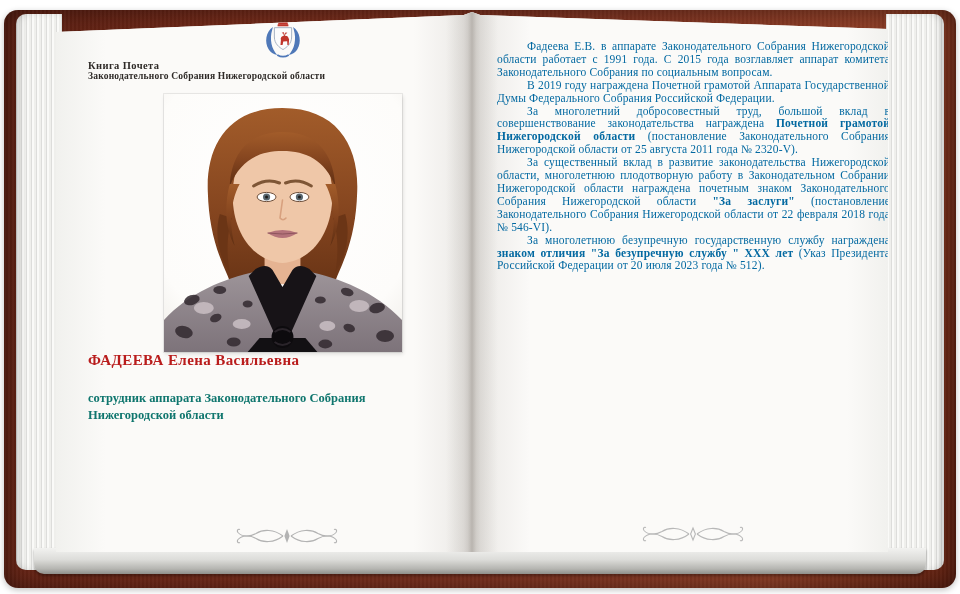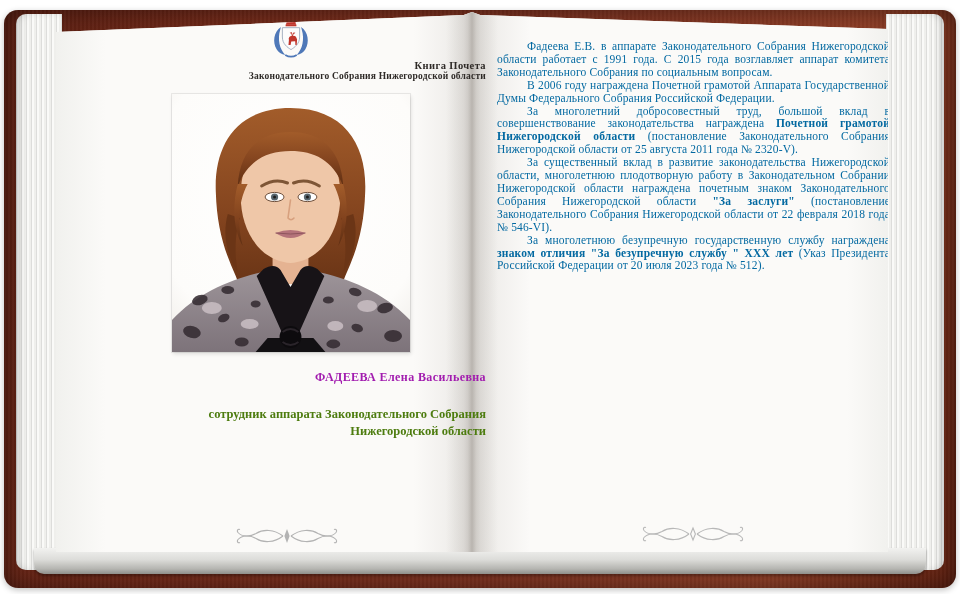--- a/index.html
+++ b/index.html
@@ -28,28 +28,28 @@
   .spread{position:absolute;left:56px;top:12px;width:832px;height:540px;
     clip-path:polygon(0 20px,49% 3px,50% 0,51% 3px,100% 17px,100% 100%,0 100%);
     background:#faf9f7;}
   .spread .half{position:absolute;top:0;height:100%;width:50%;}
   .spread .half.l{left:0;background:linear-gradient(90deg,#f1f1ee 0%,#fbfaf8 12%,#fbfaf8 86%,#eceae7 98%,#dcd9d5 100%);}
   .spread .half.r{left:50%;background:linear-gradient(90deg,#dcd9d5 0%,#eceae7 2%,#fbfaf8 14%,#fbfaf8 90%,#f1f1ee 100%);}
   .gutter{position:absolute;left:calc(50% - 26px);top:0;width:52px;height:100%;
     background:linear-gradient(90deg,rgba(0,0,0,0) 0%,rgba(60,50,40,.12) 42%,rgba(60,50,40,.22) 50%,rgba(60,50,40,.12) 58%,rgba(0,0,0,0) 100%);}
 
   
-  .left-content{position:absolute;left:40px;top:0;width:390px;text-align:right;color:#2e2a27;}
+  .left-content{position:absolute;left:32px;top:0;width:390px;text-align:left;color:#2e2a27;}
   .emblem{margin:3px auto 0 auto;width:46px;height:44px;display:block;}
   .book-title{font-weight:bold;font-size:10.5px;letter-spacing:.4px;margin-top:1px;}
   .book-subtitle{font-weight:bold;font-size:9.5px;letter-spacing:.2px;margin-top:0;}
   .photo{display:block;margin:13px auto 0 auto;width:238px;height:258px;
     box-shadow:0 0 0 1px rgba(0,0,0,.07),1px 2px 4px rgba(0,0,0,.12);background:#fff;}
-  .person-name{font-weight:bold;font-size:12px;letter-spacing:.4px;margin-top:18px;color:#a21caf;}
-  .person-position{font-weight:bold;font-size:12.5px;line-height:17px;margin-top:21px;color:#4d7c0f;}
+  .person-name{font-weight:bold;font-size:15px;letter-spacing:.4px;color:#b91c1c;}
+  .person-position{font-weight:bold;font-size:12.5px;line-height:17px;margin-top:21px;color:#0f766e;}
 
   
   .right-content{position:absolute;left:441px;top:28px;width:393px;color:#0369a1;}
   .bio-p{margin:0;font-size:11.5px;line-height:12.9px;text-align:justify;text-indent:30px;
     letter-spacing:.15px;}
   .bio-p b{letter-spacing:.2px;}
 
   
   .flourish{position:absolute;width:120px;height:20px;}
   .flourish.fl-left{left:171px;top:514px;}
@@ -161,21 +161,21 @@
 
       <div class="person-name">ФАДЕЕВА Елена Васильевна</div>
       <div class="person-position">
         <div>сотрудник аппарата Законодательного Собрания</div>
         <div>Нижегородской области</div>
       </div>
     </div>
 
     <div class="right-content">
         <p class="bio-p"><span>Фадеева Е.В. в аппарате Законодательного Собрания Нижегородской области работает с 1991 года. С 2015 года возглавляет аппарат комитета Законодательного Собрания по социальным вопросам.</span></p>
-        <p class="bio-p"><span>В 2006 году награждена Почетной грамотой Аппарата Государственной Думы Федерального Собрания Российской Федерации.</span></p>
+        <p class="bio-p"><span>В 2019 году награждена Почетной грамотой Аппарата Государственной Думы Федерального Собрания Российской Федерации.</span></p>
         <p class="bio-p"><span>За многолетний добросовестный труд, большой вклад в совершенствование законодательства награждена </span><b>Почетной грамотой Нижегородской области</b><span> (постановление Законодательного Собрания Нижегородской области от 25 августа 2011 года № 2320-V).</span></p>
         <p class="bio-p"><span>За существенный вклад в развитие законодательства Нижегородской области, многолетнюю плодотворную работу в Законодательном Собрании Нижегородской области награждена почетным знаком Законодательного Собрания Нижегородской области </span><b>"За заслуги"</b><span> (постановление Законодательного Собрания Нижегородской области от 22 февраля 2018 года № 546-VI).</span></p>
         <p class="bio-p"><span>За многолетнюю безупречную государственную службу награждена </span><b>знаком отличия "За безупречную службу " XXX лет</b><span> (Указ Президента Российской Федерации от 20 июля 2023 года № 512).</span></p>
       </div>
 
     <svg class="flourish fl-left" viewBox="0 0 120 20">
       <g stroke="#b3b3b3" fill="none" stroke-width="1.1">
         <path d="M56,10 C47,3 36,3 29,7.5 C23,11 15,11 11,6.5 C9.5,4.5 11,2.5 13,3.5"></path>
         <path d="M56,10 C47,17 36,17 29,12.5 C23,9 15,9 11,13.5 C9.5,15.5 11,17.5 13,16.5"></path>
         <path d="M64,10 C73,3 84,3 91,7.5 C97,11 105,11 109,6.5 C110.5,4.5 109,2.5 107,3.5"></path>

